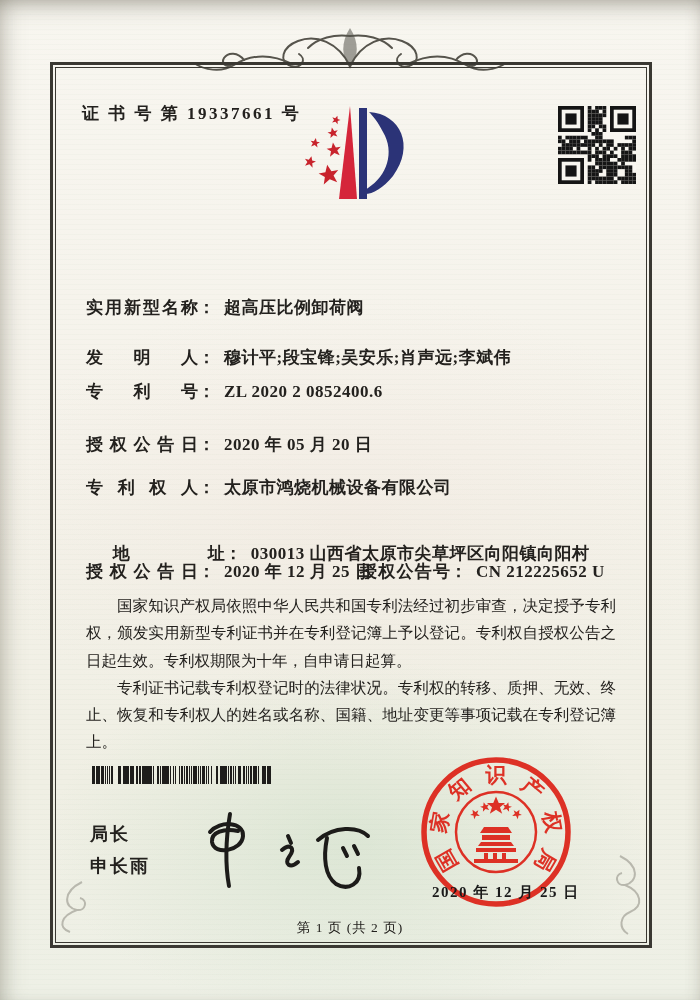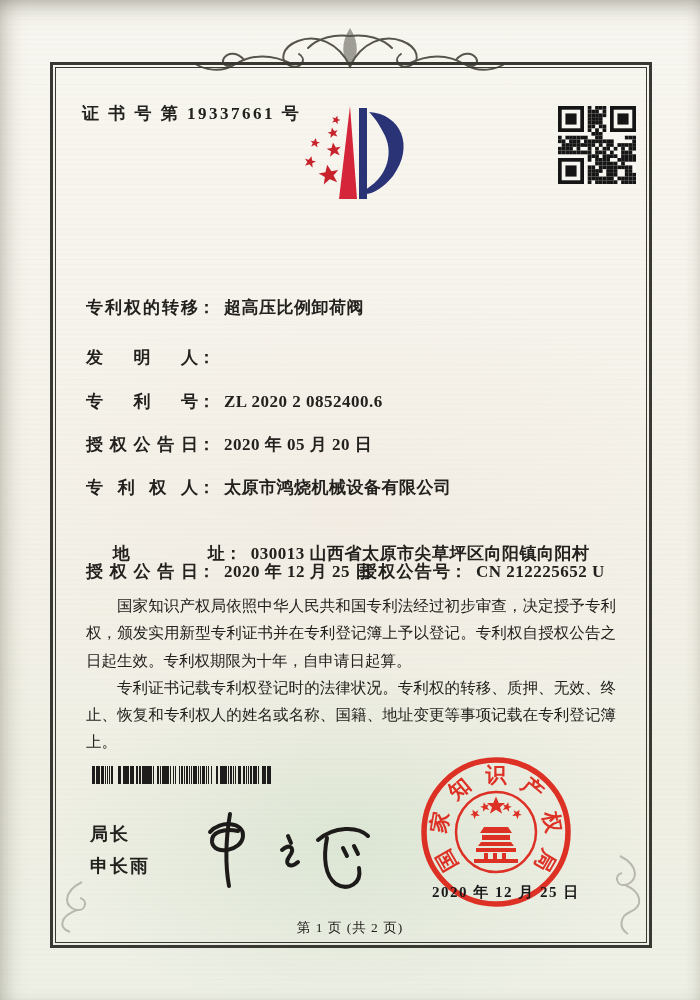--- a/index.html
+++ b/index.html
@@ -281,29 +281,30 @@
       <rect x="52" y="0" width="26" height="26" fill="#151515"></rect>
       <rect x="55.714285714285715" y="3.7142857142857144" width="18.571428571428573" height="18.571428571428573" fill="#f8f6f0"></rect>
       <rect x="59.42857142857143" y="7.428571428571429" width="11.142857142857142" height="11.142857142857142" fill="#151515"></rect>
       <rect x="0" y="52" width="26" height="26" fill="#151515"></rect>
       <rect x="3.7142857142857144" y="55.714285714285715" width="18.571428571428573" height="18.571428571428573" fill="#f8f6f0"></rect>
       <rect x="7.428571428571429" y="59.42857142857143" width="11.142857142857142" height="11.142857142857142" fill="#151515"></rect>
     </svg>
 
 
   <div class="abs row" style="top:296px;">
-    <span class="flabel">专利权的转移</span>
+    <span class="flabel">实用新型名称</span>
       <span>：</span>
       <span class="fvalue">超高压比例卸荷阀</span>
   </div>
   <div class="abs row" style="top:346px;">
     <span class="flabel">发明人</span>
       <span>：</span>
+      <span class="fvalue">穆计平;段宝锋;吴安乐;肖声远;李斌伟</span>
   </div>
-  <div class="abs row" style="top:390px;">
+  <div class="abs row" style="top:380px;">
     <span class="flabel">专利号</span>
       <span>：</span>
       <span class="fvalue">ZL 2020 2 0852400.6</span>
   </div>
   <div class="abs row" style="top:433px;">
     <span class="flabel">授权公告日</span>
       <span>：</span>
       <span class="fvalue">2020 年 05 月 20 日</span>
   </div>
   <div class="abs row" style="top:476px;">

